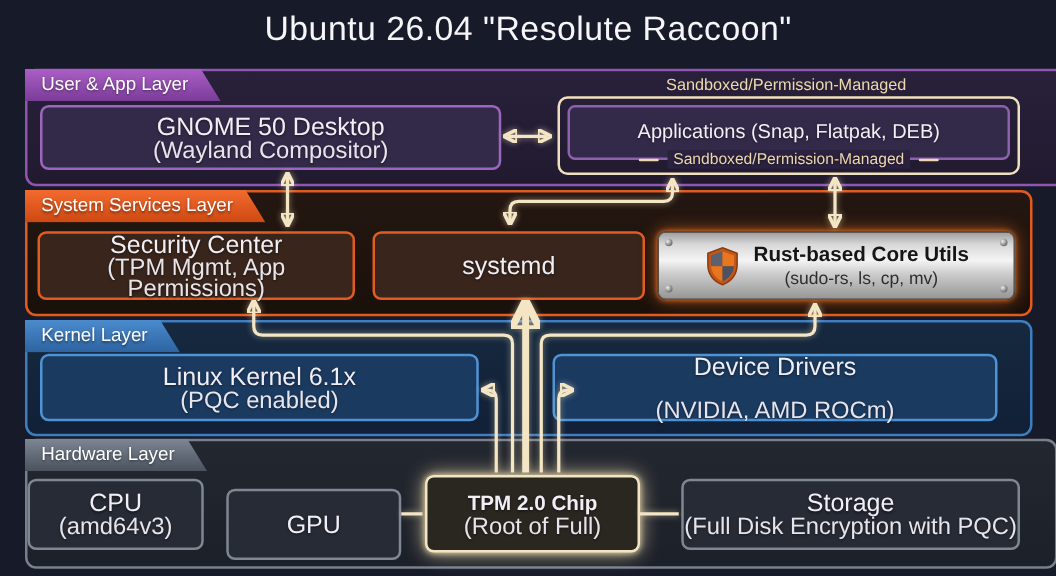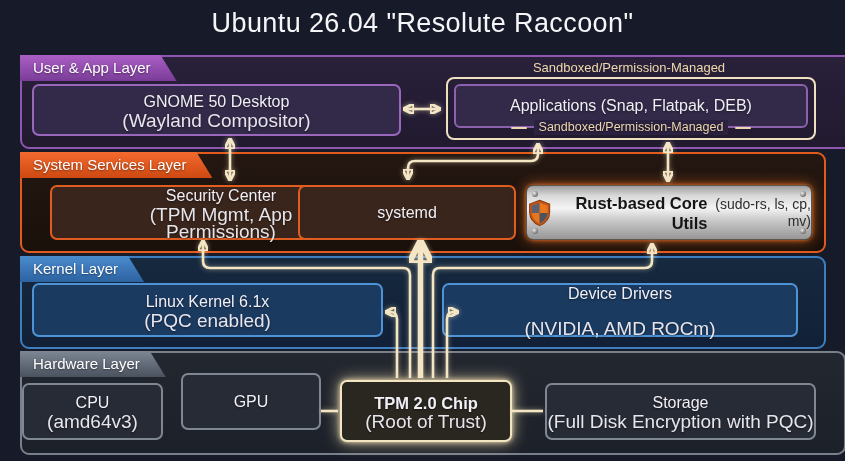--- a/index.html
+++ b/index.html
@@ -19,60 +19,60 @@
        clip-path:polygon(0 0,calc(100% - 16px) 0,100% 100%,0 100%);
        text-shadow:0 1px 2px rgba(0,0,0,.45);}
   .tab-user{background:linear-gradient(180deg,#ab5fc5,#7a3c98);}
   .tab-services{background:linear-gradient(180deg,#f26a2e,#ce4912);}
   .tab-kernel{background:linear-gradient(180deg,#4a8bcd,#2d63a1);}
   .tab-hardware{background:linear-gradient(180deg,#7d8694,#4a525e);}
 
   .node{position:absolute;border:2px solid;border-radius:7px;display:flex;
         flex-direction:column;align-items:center;justify-content:center;
         text-align:center;color:#f1eff6;text-shadow:0 1px 2px rgba(0,0,0,.5);}
-  .node .t{font-size:16px;line-height:20px;}
+  .node .t{font-size:20px;line-height:20px;}
   .node .s{font-size:19px;line-height:17px;opacity:.95;}
 
   .node-gnome{left:10px;top:27px;width:365px;height:48px;background:#332a49;border-color:#9a67bc;}
 
   .note-top{position:absolute;left:424px;top:3px;width:366px;text-align:center;
             font-size:13px;color:#eed9ab;}
   .app-group{position:absolute;left:424px;top:20px;width:366px;height:59px;
              border:2px solid #efe0bf;border-radius:8px;}
   .app-inner{position:absolute;left:6px;right:6px;top:5px;bottom:10px;
              border:2px solid #8d61ae;border-radius:6px;background:#332a49;
              display:flex;align-items:center;justify-content:center;
              color:#f1eff6;font-size:16px;text-shadow:0 1px 2px rgba(0,0,0,.5);}
   .app-badge{position:absolute;left:0;right:0;bottom:-9px;display:flex;
              align-items:center;justify-content:center;gap:7px;
              font-size:12.5px;color:#ecd7ae;}
   .app-badge .dash{width:16px;height:2px;background:#ecd7ae;border-radius:1px;}
   .app-badge .txt{background:#2b2240;padding:0 5px;line-height:15px;}
 
-  .node-security{left:28px;top:31px;width:250px;height:51px;background:#39251b;border-color:#df5d20;padding-left:44px;}
+  .node-security{left:8px;top:31px;width:250px;height:51px;background:#39251b;border-color:#df5d20;}
   .node-systemd{left:276px;top:31px;width:214px;height:51px;background:#39251b;border-color:#df5d20;}
 
   .metal{position:absolute;left:504px;top:31px;width:284px;height:53px;border-radius:7px;
          border:1px solid #5c564e;
          background:linear-gradient(180deg,#9e9e9e 0%,#d8d8d8 18%,#f4f4f4 42%,#cdcdcd 62%,#969696 100%);
          box-shadow:0 0 14px rgba(242,118,40,.65),0 0 4px rgba(242,118,40,.9);
          display:flex;flex-direction:row;align-items:center;justify-content:center;gap:10px;}
-  .metal .txtcol{display:flex;flex-direction:row;align-items:center;text-align:right;}
+  .metal .txtcol{display:flex;flex-direction:column;align-items:center;text-align:center;}
   .metal .t{font-weight:bold;font-size:16.5px;line-height:20px;color:#151515;}
   .metal .s{font-size:14px;line-height:17px;color:#2d2d2d;}
   .screw{position:absolute;width:6px;height:6px;border-radius:50%;
          background:radial-gradient(circle at 35% 35%,#eee,#808080 60%,#4f4f4f);}
   .screw.tl{left:5px;top:5px}.screw.tr{right:5px;top:5px}
   .screw.bl{left:5px;bottom:5px}.screw.br{right:5px;bottom:5px}
 
   .node-kernelbox{left:10px;top:25px;width:347px;height:50px;background:#1b3a60;border-color:#4e93d6;}
   .node-drivers{left:420px;top:25px;width:352px;height:50px;background:#1b3a60;border-color:#4e93d6;gap:16px;}
 
   .node-cpu{left:0;top:30px;width:137px;height:53px;background:#272b35;border-color:#7f8793;}
-  .node-gpu{left:159px;top:20px;width:136px;height:53px;background:#272b35;border-color:#7f8793;text-align:center;}
+  .node-gpu{left:159px;top:38px;width:136px;height:53px;background:#272b35;border-color:#7f8793;text-align:center;}
   .node-tpm{left:318px;top:27px;width:168px;height:58px;background:#2a2620;border-color:#f3e5c2;
             box-shadow:0 0 16px rgba(244,226,180,.8),0 0 5px rgba(244,226,180,.9);}
   .node-tpm .t{font-weight:bold;font-size:16.5px;}
   .node-storage{left:523px;top:30px;width:267px;height:53px;background:#272b35;border-color:#7f8793;align-items:center;}
 
   .wires{position:absolute;left:0;top:0;pointer-events:none;
          filter:drop-shadow(0 0 2.5px rgba(244,230,190,.55));}
   .wires path{fill:none;stroke:#f4e6c4;stroke-width:2.6px;}
   .wires path.thick{stroke-width:5.5px;}
 </style>
@@ -151,21 +151,21 @@
     <div class="tab tab-hardware">Hardware Layer</div>
     <div class="node node-cpu">
       <div class="t">CPU</div>
       <div class="s">(amd64v3)</div>
     </div>
     <div class="node node-gpu">
       <div class="t">GPU</div>
     </div>
     <div class="node node-tpm">
       <div class="t">TPM 2.0 Chip</div>
-      <div class="s">(Root of Trust)</div>
+      <div class="s">(Root of Full)</div>
     </div>
     <div class="node node-storage">
       <div class="t">Storage</div>
       <div class="s">(Full Disk Encryption with PQC)</div>
     </div>
   </div>
 
   <svg class="wires" width="845" height="461" viewBox="0 0 845 461">
     <defs>
       <marker id="ah" viewBox="0 0 10 10" refX="7" refY="5" markerWidth="4.2" markerHeight="4.2" orient="auto-start-reverse">

